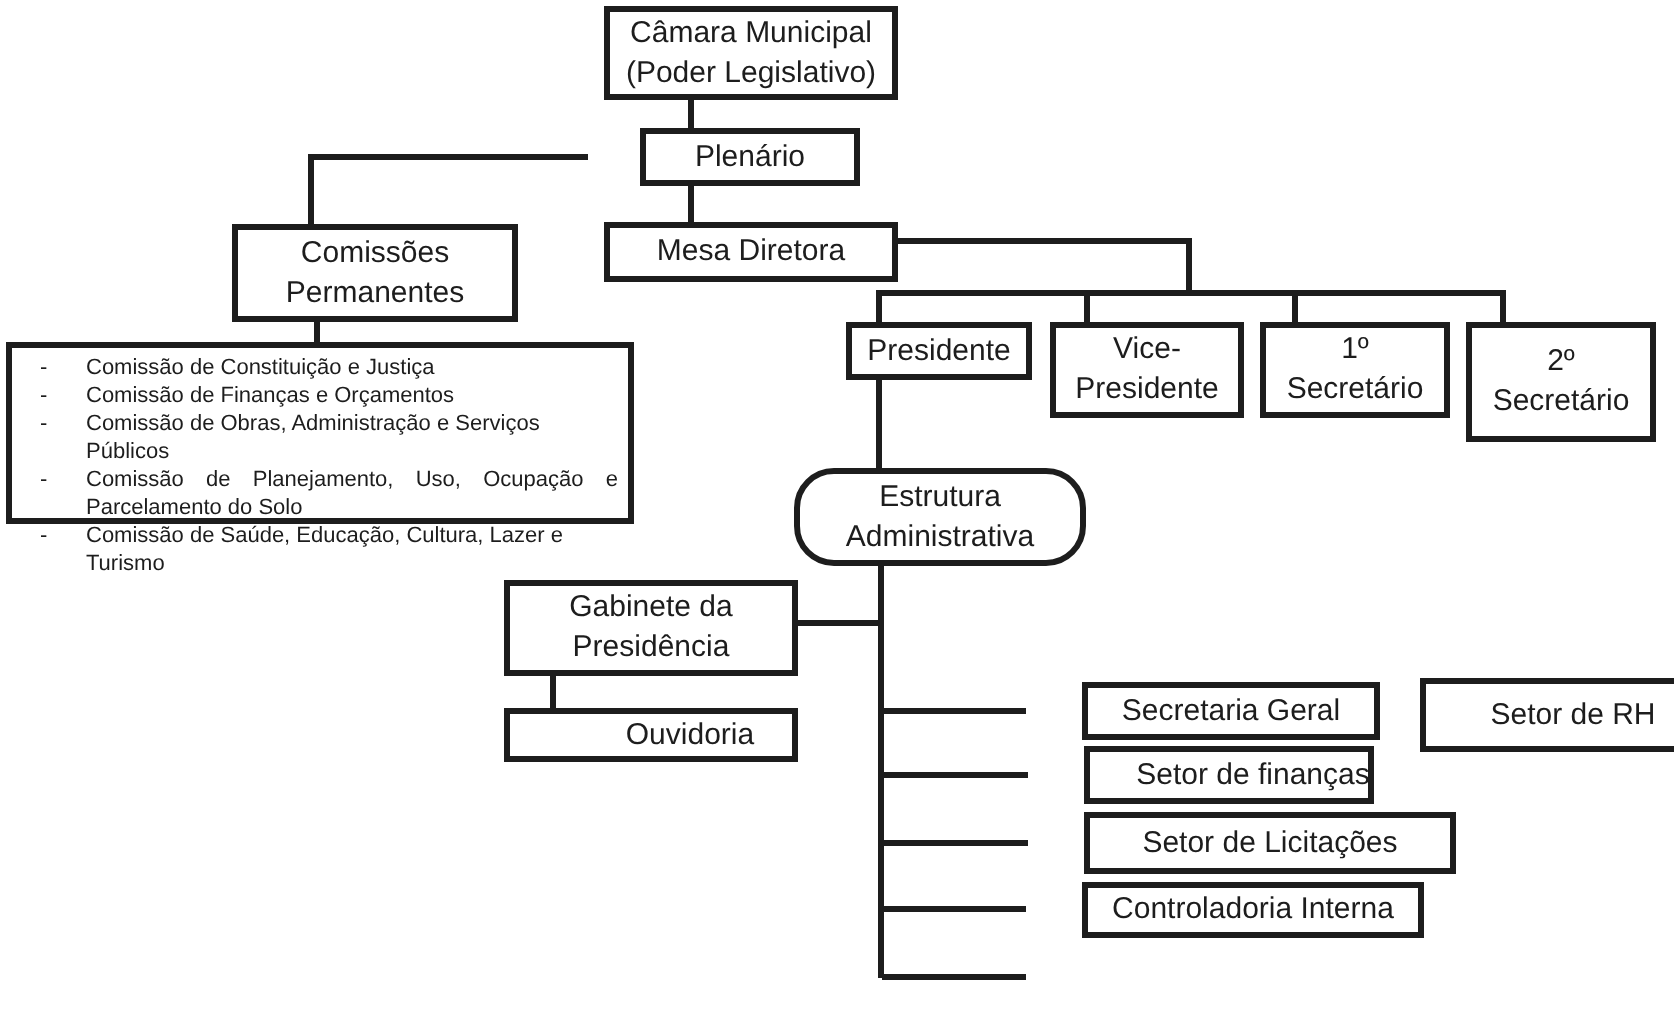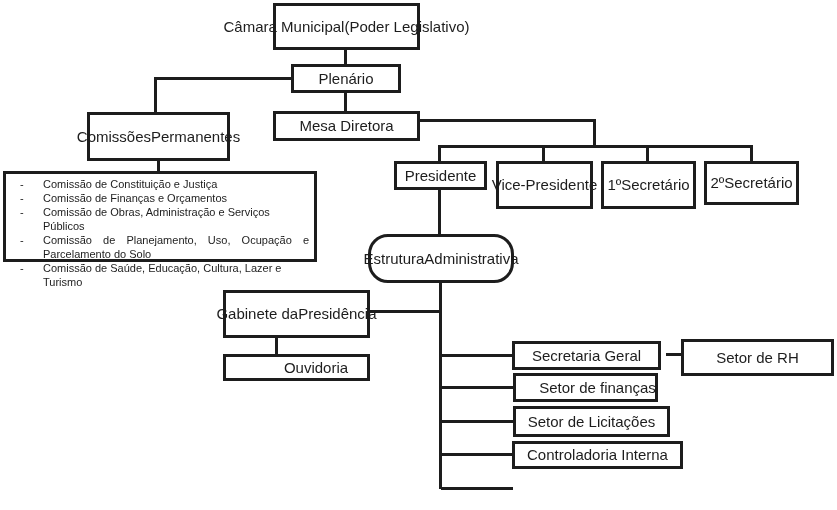--- a/index.html
+++ b/index.html
@@ -15,26 +15,28 @@
     font-family: "Liberation Sans", sans-serif;
     color: var(--ink);
     overflow: hidden;
   }
   .node {
     position: absolute;
     box-sizing: border-box;
     border: 3px solid var(--ink);
     background: var(--bg);
     display: flex;
+    flex-direction: column;
     align-items: center;
     justify-content: center;
     text-align: center;
     font-size: 15px;
     line-height: 20px;
     white-space: nowrap;
+    margin-left: 29px;
   }
   .line {
     position: absolute;
     background: var(--ink);
   }
   .list-box {
     position: absolute;
     box-sizing: border-box;
     border: 3px solid var(--ink);
     background: var(--bg);
@@ -54,28 +56,28 @@
   .list-box .txt.justify { text-align: justify; }
 
   
   .n-camara       { left:273px; top:3px;   width:147px; height:47px; }
   .n-plenario     { left:291px; top:64px;  width:110px; height:29px; }
   .n-comissoes    { left:87px;  top:112px; width:143px; height:49px; }
   .n-mesa         { left:273px; top:111px; width:147px; height:30px; }
   .n-presidente   { left:394px; top:161px; width:93px;  height:29px; }
   .n-vice         { left:496px; top:161px; width:97px;  height:48px; }
   .n-sec1         { left:601px; top:161px; width:95px;  height:48px; }
-  .n-sec2         { left:704px; top:161px; width:95px;  height:44px; }
+  .n-sec2         { left:704px; top:161px; width:95px;  height:60px; }
   .n-estrutura    { left:368px; top:234px; width:146px; height:49px;border-radius:20px; }
   .n-gabinete     { left:223px; top:290px; width:147px; height:48px; }
   .n-ouvidoria    { left:223px; top:354px; width:147px; height:27px;padding-left:39px; }
   .n-secretaria   { left:512px; top:341px; width:149px; height:29px; }
   .n-rh           { left:681px; top:339px; width:153px; height:37px; }
   .n-financas     { left:513px; top:373px; width:145px; height:29px;padding-left:24px; }
-  .n-licitacoes   { left:513px; top:406px; width:157px; height:31px;text-align:center; }
+  .n-licitacoes   { left:513px; top:406px; width:186px; height:31px;text-align:center; }
   .n-controladoria{ left:512px; top:441px; width:171px; height:28px; }
   .n-assessoria   { left:512px; top:474px; width:171px; height:29px; }
   .n-lista        { left:3px;   top:171px; width:314px; height:91px; }
 
   
   .c1  { left:344px; top:50px;  width:3px;   height:14px; }
   .c2  { left:154px; top:77px;  width:140px; height:3px;  }
   .c3  { left:154px; top:77px;  width:3px;   height:37px; }
   .c4  { left:344px; top:93px;  width:3px;   height:19px; }
   .c5  { left:157px; top:160px; width:3px;   height:12px; }

